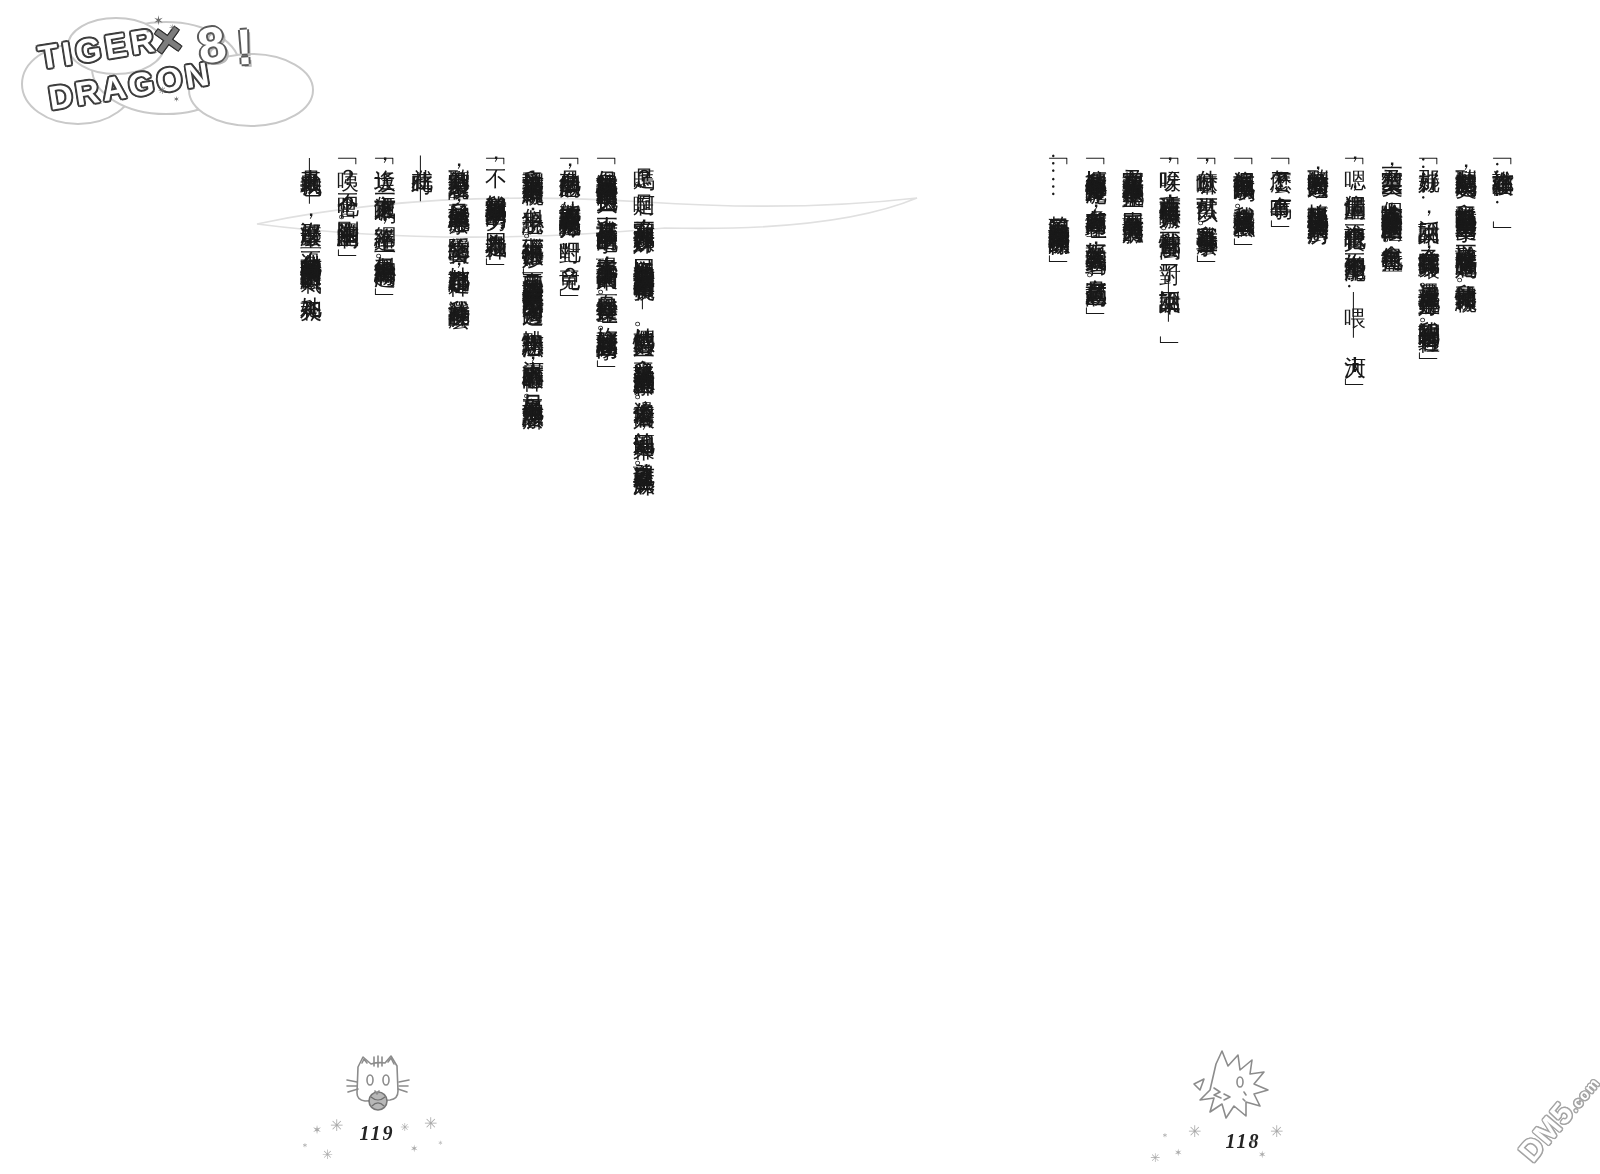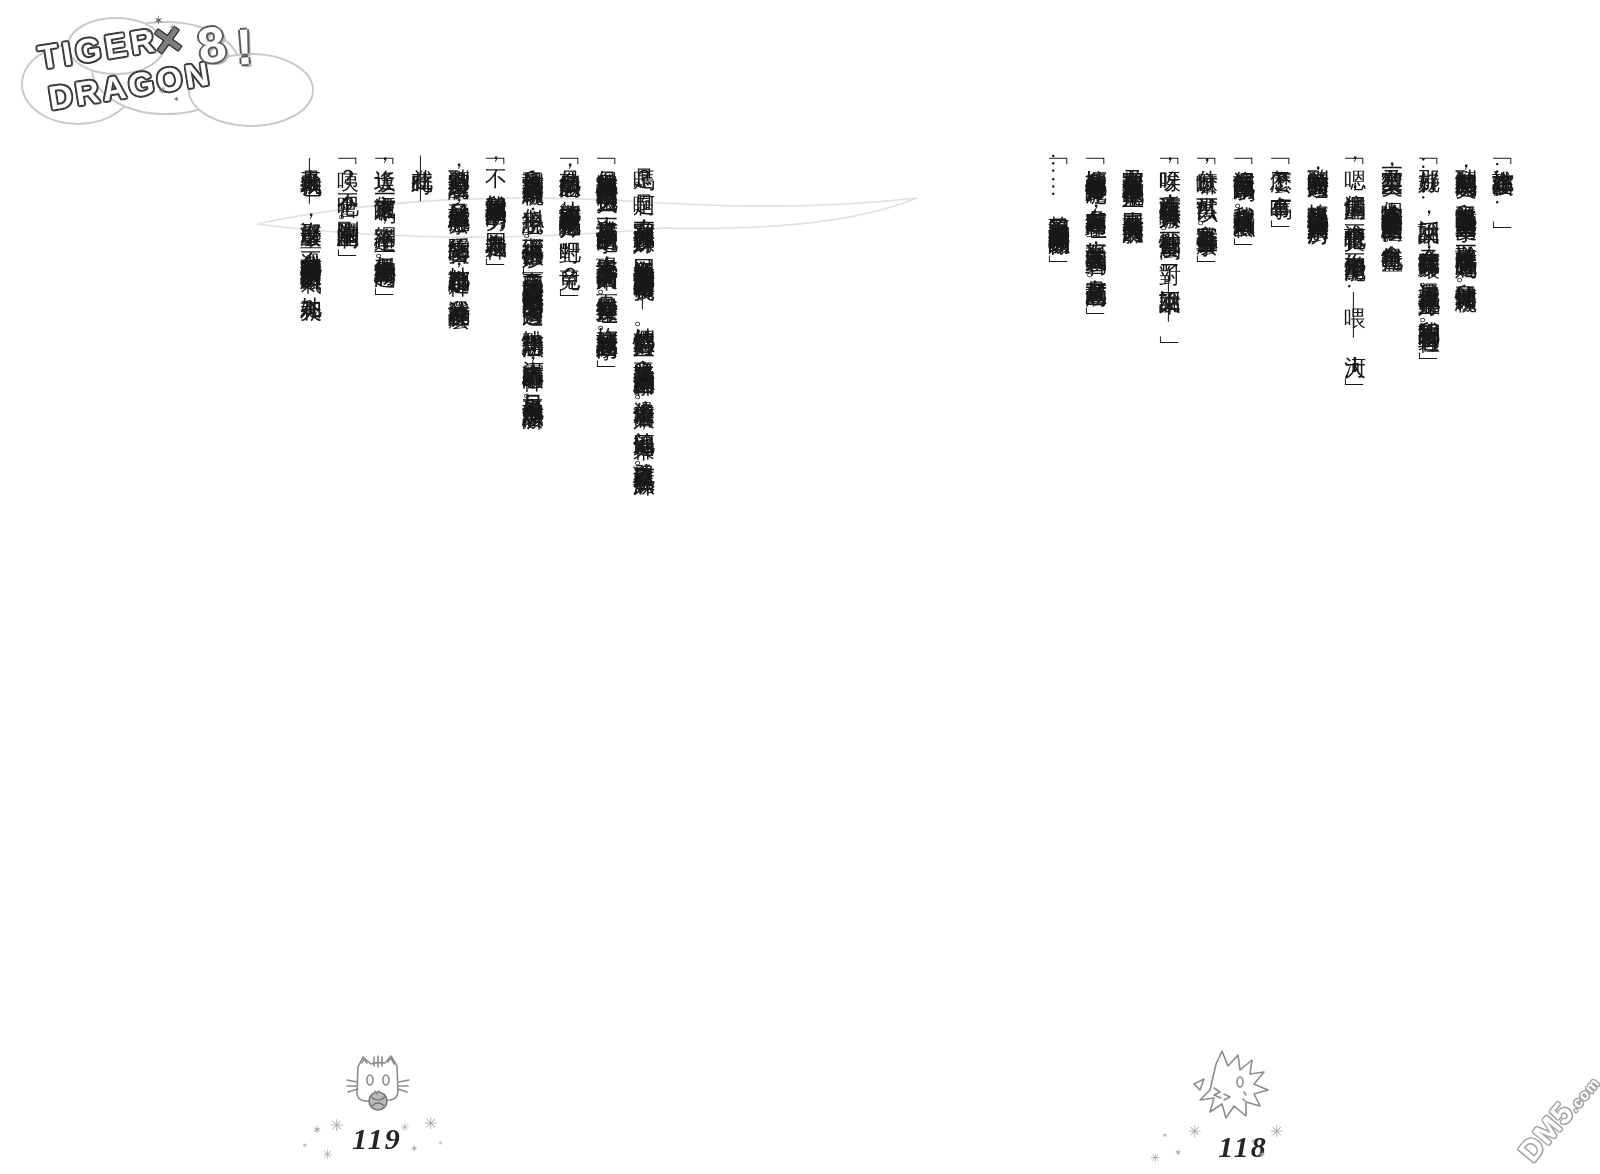--- a/index.html
+++ b/index.html
@@ -47,21 +47,21 @@
   .spark { position:absolute; color:#6a6a6a; line-height:1; }
   .spark.light { color:#a9a9a9; }
 
   
   .swoosh { position:absolute; left:255px; top:186px; }
 
   
   .mascot { position:absolute; }
   .pagenum {
     position:absolute; font-family:"Liberation Serif","DejaVu Serif",serif;
-    font-style:italic; font-weight:bold; font-size:30px; letter-spacing:2px;
+    font-style:italic; font-weight:bold; font-size:20px; letter-spacing:2px;
     color:#242424; text-align:center; width:70px;
   }
 
   
   .watermark {
     position:absolute; left:1494px; top:1100px; width:130px; text-align:center;
     transform:rotate(-50deg); white-space:nowrap;
     font-weight:bold; color:#ffffff;
     text-shadow:-1.5px 0 #a4a4a4,1.5px 0 #a4a4a4,0 -1.5px #a4a4a4,0 1.5px #a4a4a4,
                 -1px -1px #a4a4a4,1px -1px #a4a4a4,-1px 1px #a4a4a4,1px 1px #a4a4a4;

